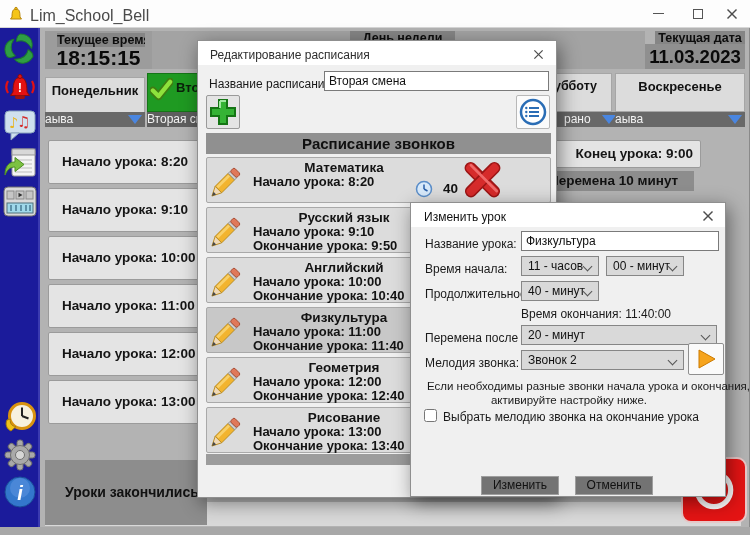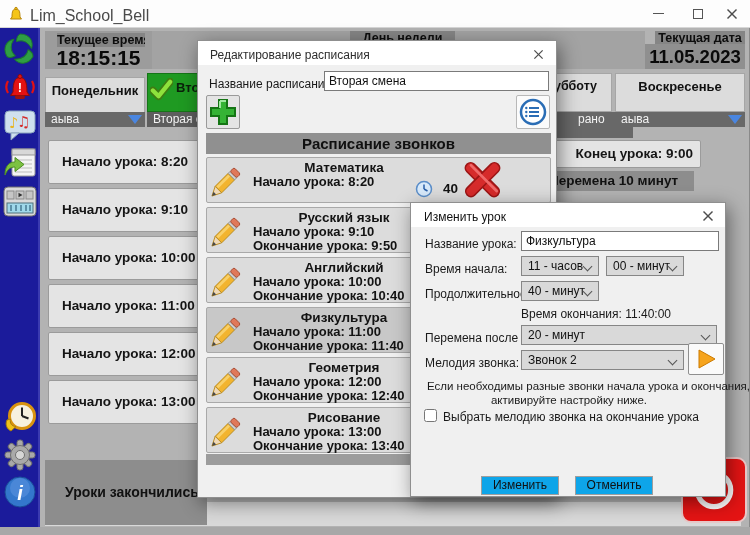--- a/index.html
+++ b/index.html
@@ -8,36 +8,36 @@
 .a{position:absolute}
 .titlebar{left:0;top:0;width:750px;height:28px;background:#fdfdfd;border-bottom:1px solid #d6d6d6}
 .wtitle{left:30px;top:7px;font-size:16px;color:#4a4a4a}
 .wbtn{top:0;width:36px;height:27px;display:flex;align-items:center;justify-content:center}
 .sidebar{left:0;top:28px;width:40px;height:499px;background:#1b1b9b;border-right:2px solid #3a3ab0}
 .sideicon{left:3px;width:34px;height:36px;display:flex;align-items:center;justify-content:center}
 .gpanel{background:#a3a3a3}
 .hdrstrip{background:#858585;font-weight:bold;font-size:12.5px;color:#0d0d0d;text-align:center;line-height:14px;overflow:hidden;white-space:nowrap}
 .bigval{font-weight:bold;color:#0a0a0a;text-align:center}
 .daybox{background:#dcdcdc;border:1px solid #a6a6a6;font-weight:bold;font-size:13px;text-align:center;padding-top:5px;color:#111;overflow:hidden;white-space:nowrap}
-.daybar{background:#686868;color:#f3f3f3;font-size:12px;line-height:15px;padding-left:6px;overflow:hidden;white-space:nowrap}
+.daybar{background:#686868;color:#f3f3f3;font-size:12px;line-height:15px;overflow:hidden;white-space:nowrap}
 .tri{position:absolute;right:3px;top:3px;width:0;height:0;border-left:7px solid transparent;border-right:7px solid transparent;border-top:9px solid #4a86e0}
 .startbox{background:#e4e4e4;border:1px solid #9b9b9b;border-radius:2px;font-weight:bold;font-size:13.5px;line-height:42px;padding-left:13px;color:#151515;white-space:nowrap;overflow:hidden}
 .darkbox{background:#8d8d8d;color:#111;font-weight:bold}
 .dlg{background:#f0f0f0;border:1px solid #8f8f8f;box-shadow:3px 5px 18px rgba(0,0,0,.45)}
 .dlghead{left:0;top:0;width:100%;height:24px;background:#fff}
 .dtitle{font-size:12px;color:#2e2e2e;white-space:nowrap}
 .lbl{font-size:12px;color:#1a1a1a;white-space:nowrap}
 .tinput{background:#fff;border:1px solid #7a7a7a;font-size:12px;padding:0 4px;font-family:inherit;color:#111}
 .combo{background:#d9d9d9;border:1px solid #868686;font-size:12px;line-height:18px;padding-left:6px;color:#111;white-space:nowrap;overflow:hidden}
 .chev{position:absolute;right:7px;top:6px;width:7px;height:7px;border-right:1.5px solid #555;border-bottom:1.5px solid #555;transform:rotate(45deg)}
 .lrow{position:absolute;left:8px;width:345px;height:46px;background:#dcdcdc;border:1px solid #a9a9a9;border-radius:2px}
 .lrow.sel{background:#c8c8c8}
 .lname{position:absolute;left:22px;top:2px;width:230px;font-weight:bold;font-size:13.5px;text-align:center;color:#131313;white-space:nowrap}
 .lline{position:absolute;left:46px;font-weight:bold;font-size:13px;color:#131313;white-space:nowrap}
-.btn{background:#0ea5e9;border:1px solid #9e9e9e;font-size:12px;text-align:center;line-height:17px;color:#111}
+.btn{background:#737373;border:1px solid #9e9e9e;font-size:12px;text-align:center;line-height:17px;color:#111}
 .iconbtn{background:#e4e4e4;border:1px solid #9a9a9a;border-radius:2px;display:flex;align-items:center;justify-content:center}
 .closex{cursor:default;display:flex;align-items:center;justify-content:center}
 .infotext{font-size:11.5px;text-align:center;color:#1a1a1a;white-space:nowrap}
 </style>
 </head>
 <body>
 
 <svg width="0" height="0" style="position:absolute">
 <defs>
 <symbol id="pencil" viewBox="0 0 36 36">
@@ -174,36 +174,36 @@
     <text x="17" y="25" text-anchor="middle" font-size="20" font-weight="bold" font-style="italic" fill="#fff">i</text>
   </svg>
 </div>
 
 <div class="a gpanel" style="left:152px;top:31px;width:493px;height:38px"></div>
 <div class="a" style="left:45px;top:31px;width:107px;height:38px;background:#9c9c9c"></div>
 <div class="a hdrstrip" style="left:57px;top:33px;width:88px;height:14px">Текущее время</div>
 <div class="a bigval" style="left:45px;top:46px;width:107px;height:23px;font-size:21px;line-height:23px">18:15:15</div>
 <div class="a hdrstrip" style="left:350px;top:31px;width:105px;height:13px">День недели</div>
 <div class="a hdrstrip" style="left:655px;top:31px;width:90px;height:13px">Текущая дата</div>
-<div class="a bigval" style="left:645px;top:44px;width:100px;height:25px;background:#8f8f8f;font-size:18.5px;line-height:25px">11.05.2023</div>
+<div class="a bigval" style="left:645px;top:44px;width:100px;height:25px;background:#8f8f8f;font-size:18.5px;line-height:25px">11.03.2023</div>
 
 <div class="a daybox" style="left:45px;top:77px;width:100px;height:39px">Понедельник</div>
 <div class="a daybar" style="left:45px;top:112px;width:100px;height:15px"><span>аыва</span><span class="tri"></span></div>
 
 <div class="a" style="left:147px;top:73px;width:85px;height:39px;background:#1f9a22;border:1px solid #157517;overflow:hidden">
   <svg class="a" style="left:2px;top:4px" width="23" height="23" viewBox="0 0 24 24">
     <polyline points="3,13 9,19 21,4" fill="none" stroke="#3f7d12" stroke-width="8" stroke-linecap="round" stroke-linejoin="round"></polyline>
     <polyline points="3,13 9,19 21,4" fill="none" stroke="#8ee23c" stroke-width="4.5" stroke-linecap="round" stroke-linejoin="round"></polyline>
   </svg>
   <div class="a" style="left:28px;top:6px;font-weight:bold;font-size:13px;color:#0b200b;white-space:nowrap">Вторник</div>
 </div>
 <div class="a daybar" style="left:147px;top:112px;width:85px;height:15px;background:#5e5e5e"><span style="padding-left:0">Вторая смена</span></div>
 
 <div class="a daybox" style="left:530px;top:73px;width:82px;height:39px;font-size:12.5px">Субботу</div>
-<div class="a daybar" style="left:550px;top:112px;width:83px;height:26px;padding-left:28px"><span>рано</span><span class="tri"></span></div>
+<div class="a daybar" style="left:536px;top:112px;width:83px;height:15px;padding-left:28px"><span>рано</span><span class="tri"></span></div>
 
 <div class="a daybox" style="left:615px;top:73px;width:130px;height:39px">Воскресенье</div>
 <div class="a daybar" style="left:615px;top:112px;width:130px;height:15px"><span>аыва</span><span class="tri"></span></div>
 
 <div class="a startbox" style="left:48px;top:140px;width:158px;height:44px">Начало урока: 8:20</div>
 <div class="a startbox" style="left:48px;top:188px;width:158px;height:44px">Начало урока: 9:10</div>
 <div class="a startbox" style="left:48px;top:236px;width:158px;height:44px">Начало урока: 10:00</div>
 <div class="a startbox" style="left:48px;top:284px;width:158px;height:44px">Начало урока: 11:00</div>
 <div class="a startbox" style="left:48px;top:332px;width:158px;height:44px">Начало урока: 12:00</div>
 <div class="a startbox" style="left:48px;top:380px;width:158px;height:44px">Начало урока: 13:00</div>

